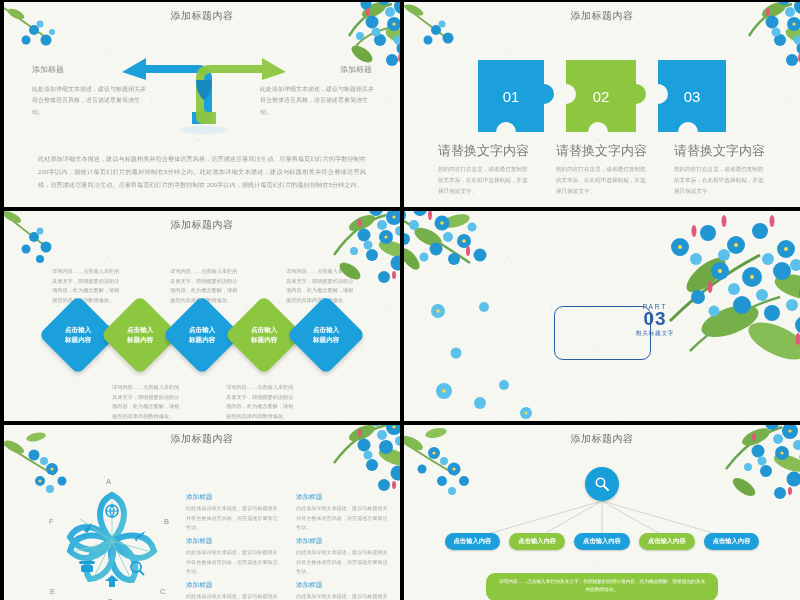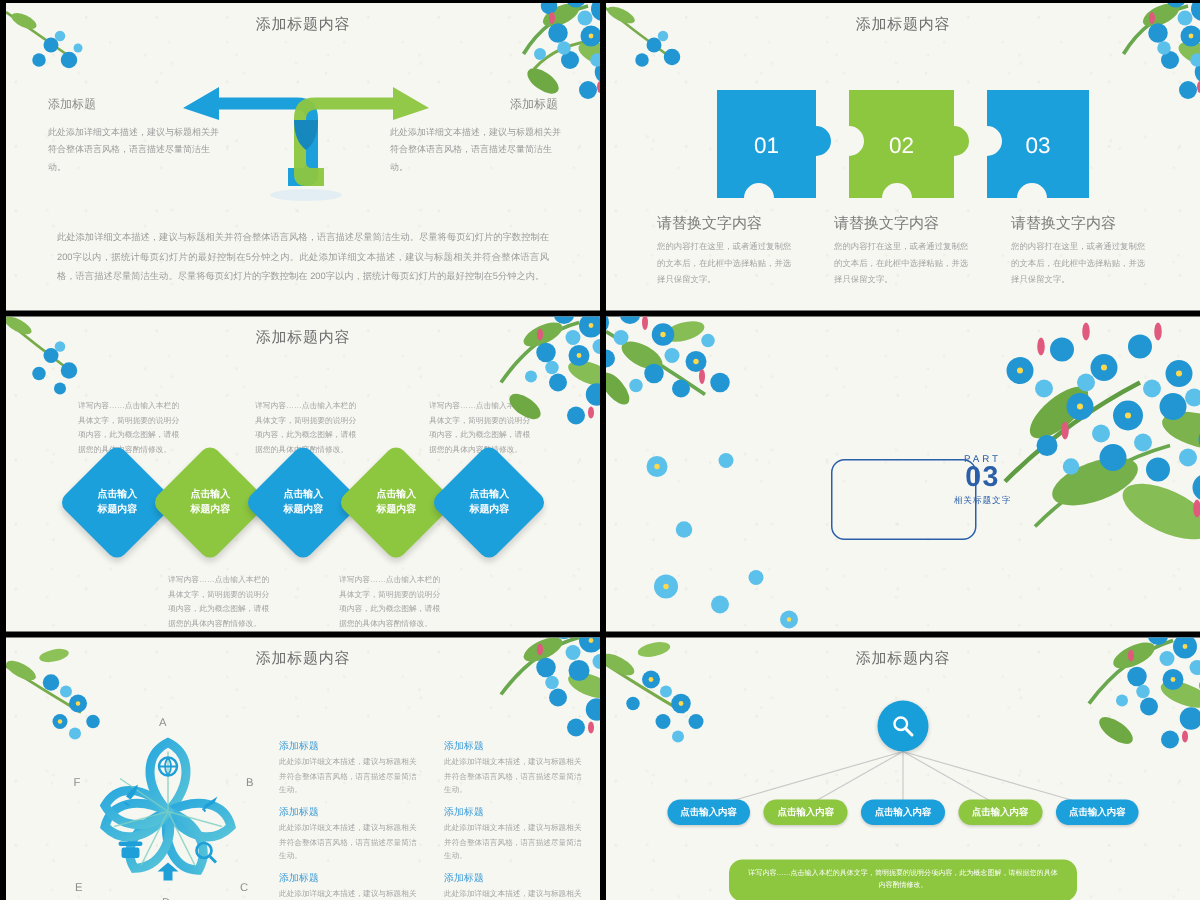--- a/index.html
+++ b/index.html
@@ -29,21 +29,21 @@
   .s1 .lblL{left:28px;} .s1 .lblR{right:28px;}
   .s1 .para{position:absolute;font-size:6px;line-height:1.9;color:#9a9a9a;width:118px;top:82px;}
   .s1 .paraL{left:28px;text-align:left;} .s1 .paraR{right:22px;text-align:left;}
   .s1 .bottom{position:absolute;left:34px;right:34px;bottom:16px;font-size:6.2px;
               line-height:2.1;color:#9a9a9a;text-align:justify;}
   
   .puz{position:absolute;top:56px;left:0;right:0;height:76px;}
   .pzlabel{position:absolute;top:140px;left:0;right:0;display:flex;
            justify-content:center;gap:26px;}
   .pzcol{width:92px;}
-  .pzcol h4{margin:0 0 4px;font-size:10px;color:#7a7a7a;font-weight:normal;}
+  .pzcol h4{margin:0 0 4px;font-size:13px;color:#7a7a7a;font-weight:normal;}
   .pzcol p{margin:0;font-size:5.6px;line-height:1.95;color:#a3a3a3;}
   
   .dia-row{position:absolute;top:96px;left:0;right:0;display:flex;
            justify-content:center;gap:6px;}
   .dia{width:56px;height:56px;transform:rotate(45deg);border-radius:7px;
        display:flex;align-items:center;justify-content:center;
        box-shadow:2px 2px 4px rgba(0,0,0,.16);}
   .dia span{transform:rotate(-45deg);color:#fff;font-size:6.6px;font-weight:bold;
             line-height:1.5;text-align:center;display:block;}
   .dtxt{position:absolute;width:72px;font-size:5.2px;line-height:1.85;color:#a3a3a3;}

